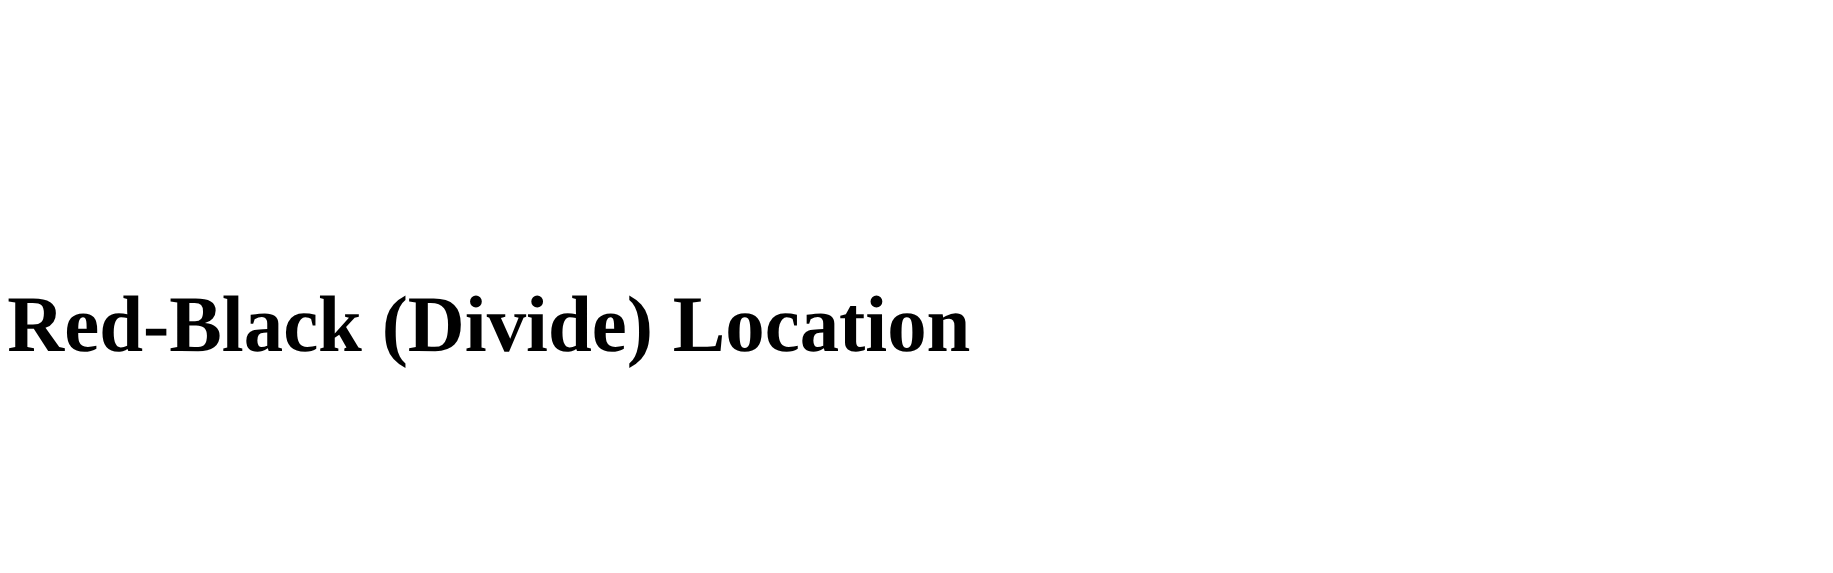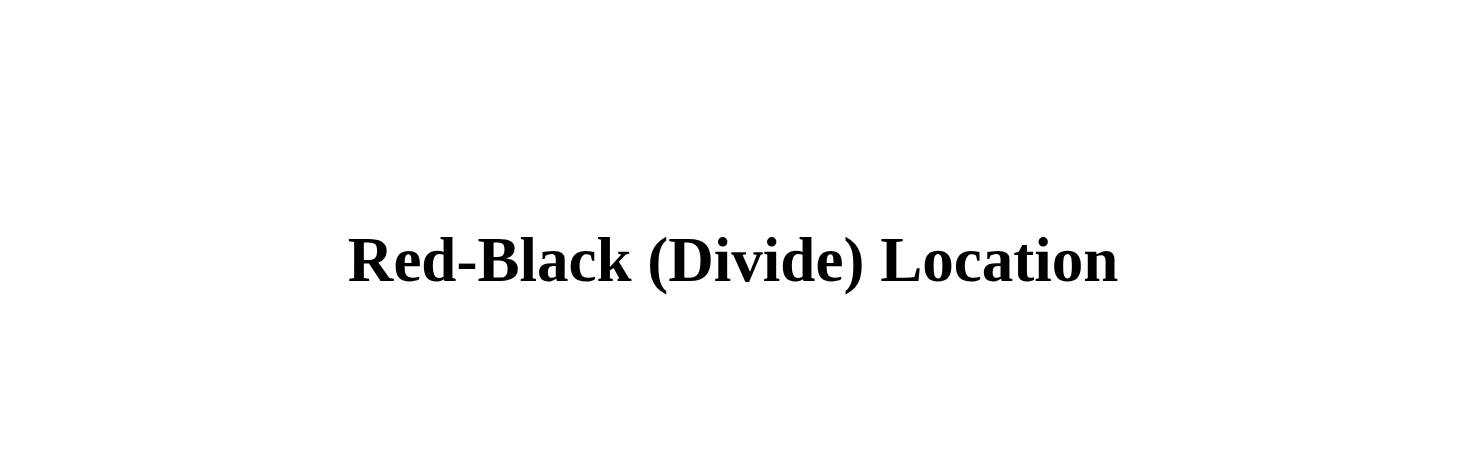--- a/index.html
+++ b/index.html
@@ -24,21 +24,21 @@
     background: #ffffff;
     box-sizing: border-box;
   }
 
   .title-block {
     position: absolute;
     left: 0;
     
     top: 224px;
     width: 1466px;
-    text-align: center;
+    text-align: left;
     line-height: 1;
   }
 
   .page-title {
     display: inline-block;
     margin: 0;
     padding: 0;
     color: #000000;
     font-family: "Liberation Serif", "DejaVu Serif", serif;
     font-weight: bold;

